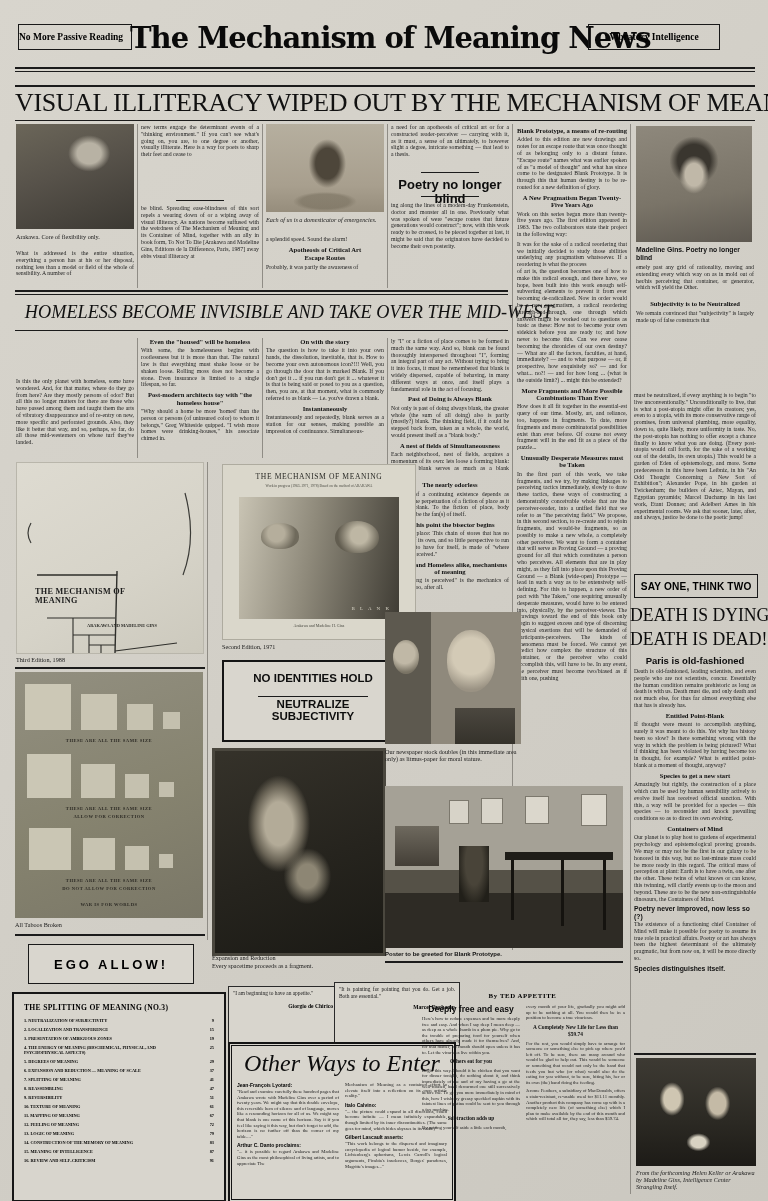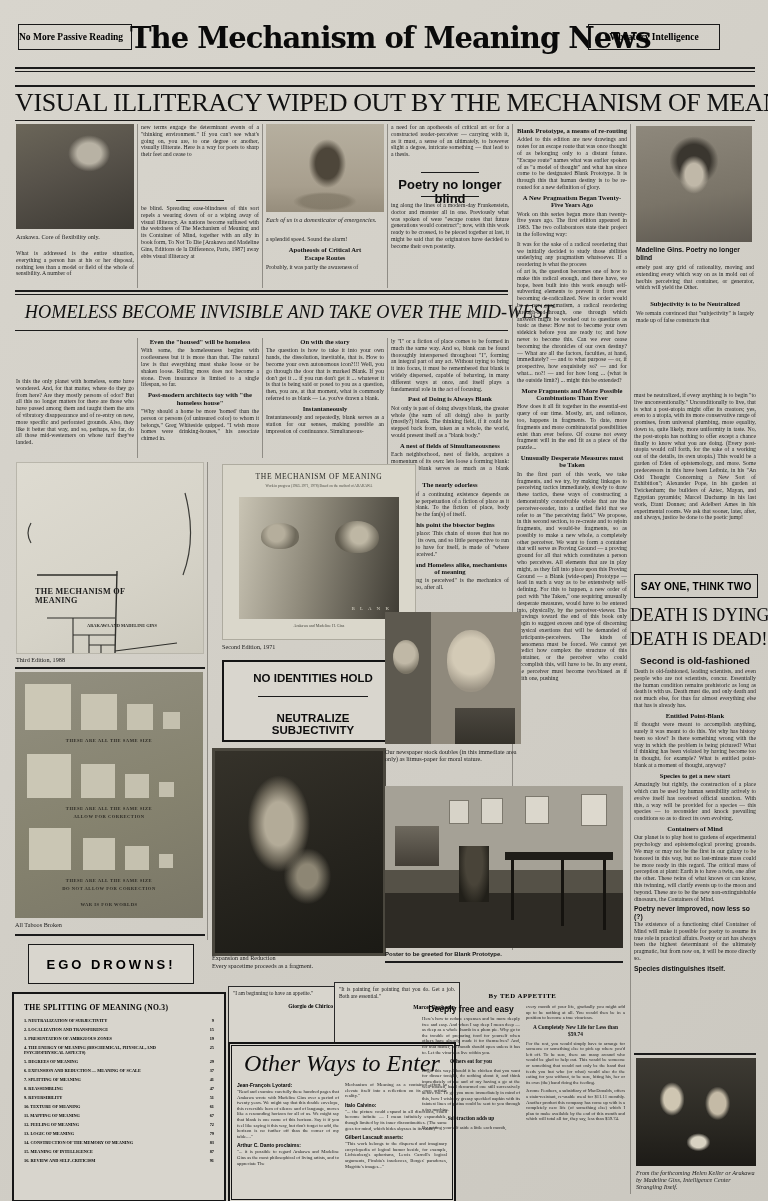--- a/index.html
+++ b/index.html
@@ -95,21 +95,21 @@
   <div class="abs t" style="left:634px;top:392px;width:122px;height:178px;overflow:hidden;">must be neutralized, if every anything is to begin "to live unconventionally." Unconditionally to live, that is what a post-utopia might offer its creators; yes, even to a utopia, with its more conservative range of promises, from universal plumbing, more equality, down to, quite likely, more uniformity in taste. No, the post-utopia has nothing to offer except a chance finally to know what you are doing. (Every post-utopia would call forth, for the sake of a working out of the details, its own utopia.) This would be a garden of Eden of epistemology, and more. Some predecessors in this have been Leibniz, in his "An Odd Thought Concerning a New Sort of Exhibition"; Alexander Pope, in his garden at Twickenham; the builders of Aztec, Mayan, and Egyptian pyramids; Marcel Duchamp in his last work, Etant Donnes; and Adelbert Ames in his experimental rooms. We ask that sooner, later, after, and always, justice be done to the poetic jump!</div>
 
   <div class="abs box" style="left:634px;top:574px;width:122px;height:22px;display:flex;align-items:center;justify-content:center;">
     <span style="font-family:'Liberation Sans',sans-serif;font-weight:bold;font-size:11px;letter-spacing:0.2px;white-space:nowrap;transform:scaleX(0.92);">SAY ONE, THINK TWO</span>
   </div>
 
   <div class="abs" style="left:630px;top:604px;width:128px;text-align:left;font-size:19px;line-height:22px;white-space:nowrap;color:#0c0c0c;transform:scaleX(0.93);transform-origin:left;">DEATH IS DYING!</div>
   <div class="abs" style="left:630px;top:628px;width:128px;text-align:left;font-size:19px;line-height:22px;white-space:nowrap;color:#0c0c0c;transform:scaleX(0.93);transform-origin:left;">DEATH IS DEAD!</div>
 
   <div class="abs" style="left:634px;top:656px;width:122px;">
-    <div class="hsans-sm">Second is old-fashioned</div>
+    <div class="hsans-sm">Paris is old-fashioned</div>
     <div class="t" style="margin-top:2px;">Death is old-fashioned, leading scientists, and even people who are not scientists, concur. Essentially the human condition remains prehistoric as long as death is with us. Death must die, and only death and not much else, for thus far almost everything else that has is already has.</div>
     <div class="hserif">Entitled Point-Blank</div>
     <div class="t">If thought were meant to accomplish anything, surely it was meant to do this. Yet why has history been so slow? Is there something wrong with the way in which the problem is being pictured? What if thinking has been violated by having become too in thought, for example? What is entitled point-blank at a moment of thought, anyway?</div>
     <div class="hserif">Species to get a new start</div>
     <div class="t">Amazingly but rightly, the construction of a place which can be used by human sensibility actively to evolve itself has received official sanction. With this, a way will be provided for a species — this species — to reconsider and knock prevailing conditions so as to direct its own evolving.</div>
     <div class="hserif">Containers of Mind</div>
     <div class="t">Our planet is to play host to gardens of experimental psychology and epistemological proving grounds. We may or may not be the first in our galaxy to be honored in this way, but no last-minute mass could be more ready in this regard. The critical mass of perception at plant: Earth is to have a twin, one after the other. These twins of what knows or can know, this twinning, will clarify events up to the moon and beyond. These are to be the new non-extinguishable dinosaurs, the Containers of Mind.</div>
     <div class="capb" style="margin-top:3px;">Poetry never improved, now less so (?)</div>
     <div class="t">The existence of a functioning chief Container of Mind will make it possible for poetry to assume its true role in practical affairs. Poetry or art has always been the highest determinant of the ultimately pragmatic, but from now on, it will be more directly so.</div>
     <div class="capb" style="margin-top:3px;">Species distinguishes itself.</div>
@@ -194,21 +194,21 @@
     <div class="abs" style="left:110px;top:174px;width:24px;height:24px;background:#c5c1af;"></div>
     <div class="abs" style="left:144px;top:182px;width:14px;height:14px;background:#c3bfad;"></div>
     <div class="abs" style="left:0;top:206px;width:188px;text-align:center;font-size:4.6px;letter-spacing:0.5px;font-weight:bold;color:#2c2a24;">THESE ARE ALL THE SAME SIZE</div>
     <div class="abs" style="left:0;top:214px;width:188px;text-align:center;font-size:4.6px;letter-spacing:0.5px;font-weight:bold;color:#2c2a24;">DO NOT ALLOW FOR CORRECTION</div>
     <div class="abs" style="left:0;top:230px;width:188px;text-align:center;font-size:4.6px;letter-spacing:0.5px;font-weight:bold;color:#2c2a24;">WAR IS FOR WORLDS</div>
   </div>
   <div class="abs cap" style="left:15px;top:921px;width:150px;">All Taboos Broken</div>
   <div class="rule" style="left:15px;top:934px;width:190px;height:2px;"></div>
 
   <div class="abs box" style="left:28px;top:944px;width:164px;height:38px;display:flex;align-items:center;justify-content:center;background:#d9d6ce;">
-    <span style="font-family:'Liberation Sans',sans-serif;font-weight:bold;font-size:13px;letter-spacing:3px;">EGO DROWNS!</span>
+    <span style="font-family:'Liberation Sans',sans-serif;font-weight:bold;font-size:13px;letter-spacing:3px;">EGO ALLOW!</span>
   </div>
 
   <div class="abs" style="left:12px;top:992px;width:210px;height:206px;border:2px solid #161616;background:#d8d5cd;overflow:hidden;">
     <div style="margin:9px 10px 6px 10px;font-weight:bold;font-size:7.6px;letter-spacing:0.3px;">THE SPLITTING OF MEANING (NO.3)</div>
     <div style="margin:0 10px;">
       <div style="display:flex;justify-content:space-between;margin-bottom:4px;font-weight:bold;font-size:4.3px;line-height:5px;">
           <span>1. NEUTRALIZATION OF SUBJECTIVITY</span>
           <span>9</span>
         </div>
       <div style="display:flex;justify-content:space-between;margin-bottom:4px;font-weight:bold;font-size:4.3px;line-height:5px;">
@@ -282,21 +282,21 @@
       <div class="abs" style="left:96px;top:24px;width:44px;height:32px;border-radius:50% 50% 45% 45%;background:radial-gradient(circle at 55% 45%,#beb7a4 0 28%,#625d50 72%);"></div>
       <div class="abs" style="right:8px;bottom:8px;font-size:5px;letter-spacing:2px;color:#d8d4c6;">B L A N K</div>
     </div>
     <div class="abs" style="left:0;top:158px;width:192px;text-align:center;font-size:4px;color:#4a4a42;">Arakawa and Madeline H. Gins</div>
   </div>
   <div class="abs cap" style="left:222px;top:643px;width:150px;">Second Edition, 1971</div>
 
   <div class="abs" style="left:222px;top:660px;width:178px;height:78px;border:2px solid #141414;background:#d9d6ce;">
     <div class="hsans-md" style="margin-top:10px;">NO IDENTITIES HOLD</div>
     <div class="rule" style="left:34px;top:34px;width:110px;height:1px;position:absolute;"></div>
-    <div class="hsans-md" style="margin-top:28px;width:120px;margin-left:29px;">NEUTRALIZE SUBJECTIVITY</div>
+    <div class="hsans-md" style="margin-top:14px;width:120px;margin-left:29px;">NEUTRALIZE SUBJECTIVITY</div>
   </div>
 
   <div class="img" style="left:212px;top:748px;width:168px;height:202px;background:
       radial-gradient(ellipse 40px 62px at 38% 36%,#b3ab98 0 35%,#6a6456 60%,transparent 78%),
       radial-gradient(ellipse 34px 40px at 55% 62%,#8d8674 0 30%,transparent 70%),
       linear-gradient(160deg,#35322a 0%,#26241e 55%,#1b1a15 100%);border:3px solid #4a473e;"></div>
   <div class="abs cap" style="left:212px;top:954px;width:170px;">Expansion and Reduction</div>
   <div class="abs cap" style="left:212px;top:962px;width:170px;">Every spacetime proceeds as a fragment.</div>
 
   <div class="img" style="left:385px;top:612px;width:136px;height:132px;background:linear-gradient(90deg,#5d594f 0 34%,#8f897c 34%);">

